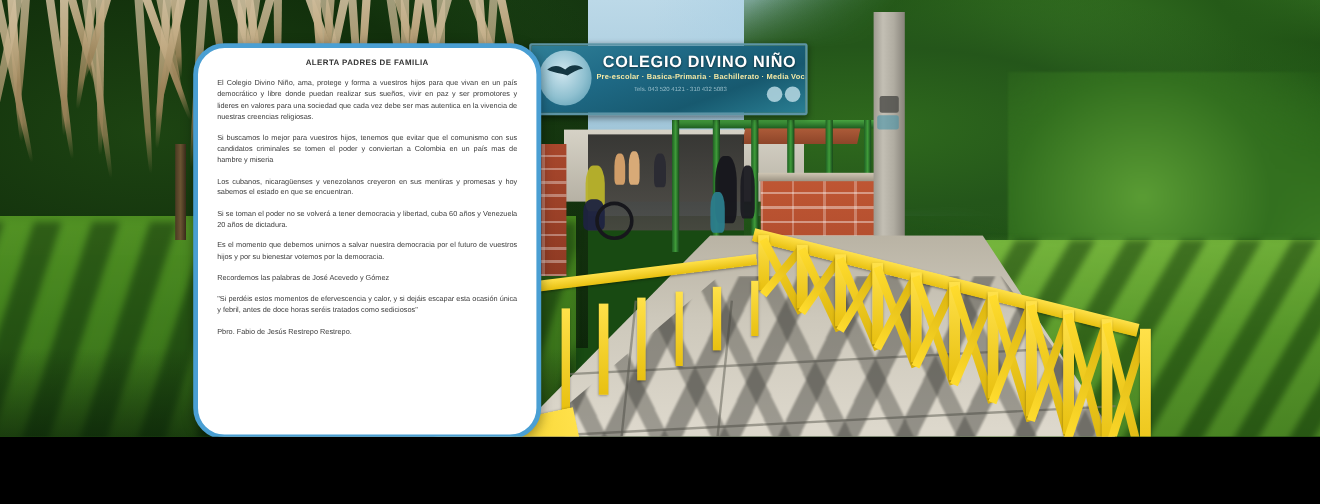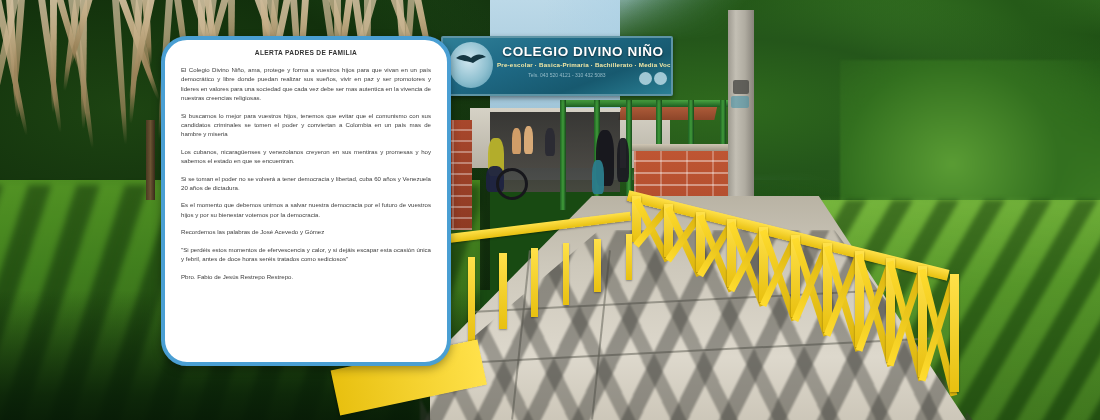--- a/index.html
+++ b/index.html
@@ -1,17 +1,17 @@
 <!DOCTYPE html>
 <html><head>
 <meta charset="utf-8">
 <style>
   html,body{margin:0;padding:0;background:#000;}
   .stage{
-    position:relative;width:1100px;height:420px;overflow:hidden;
+    position:relative;width:1100px;height:364px;overflow:hidden;
     font-family:"Liberation Sans", sans-serif;
   }
 
   
   .photo{position:absolute;inset:0;overflow:hidden;background:#184a12;}
 
   
   .sky{
     position:absolute;left:400px;top:0;width:700px;height:180px;
     background:

